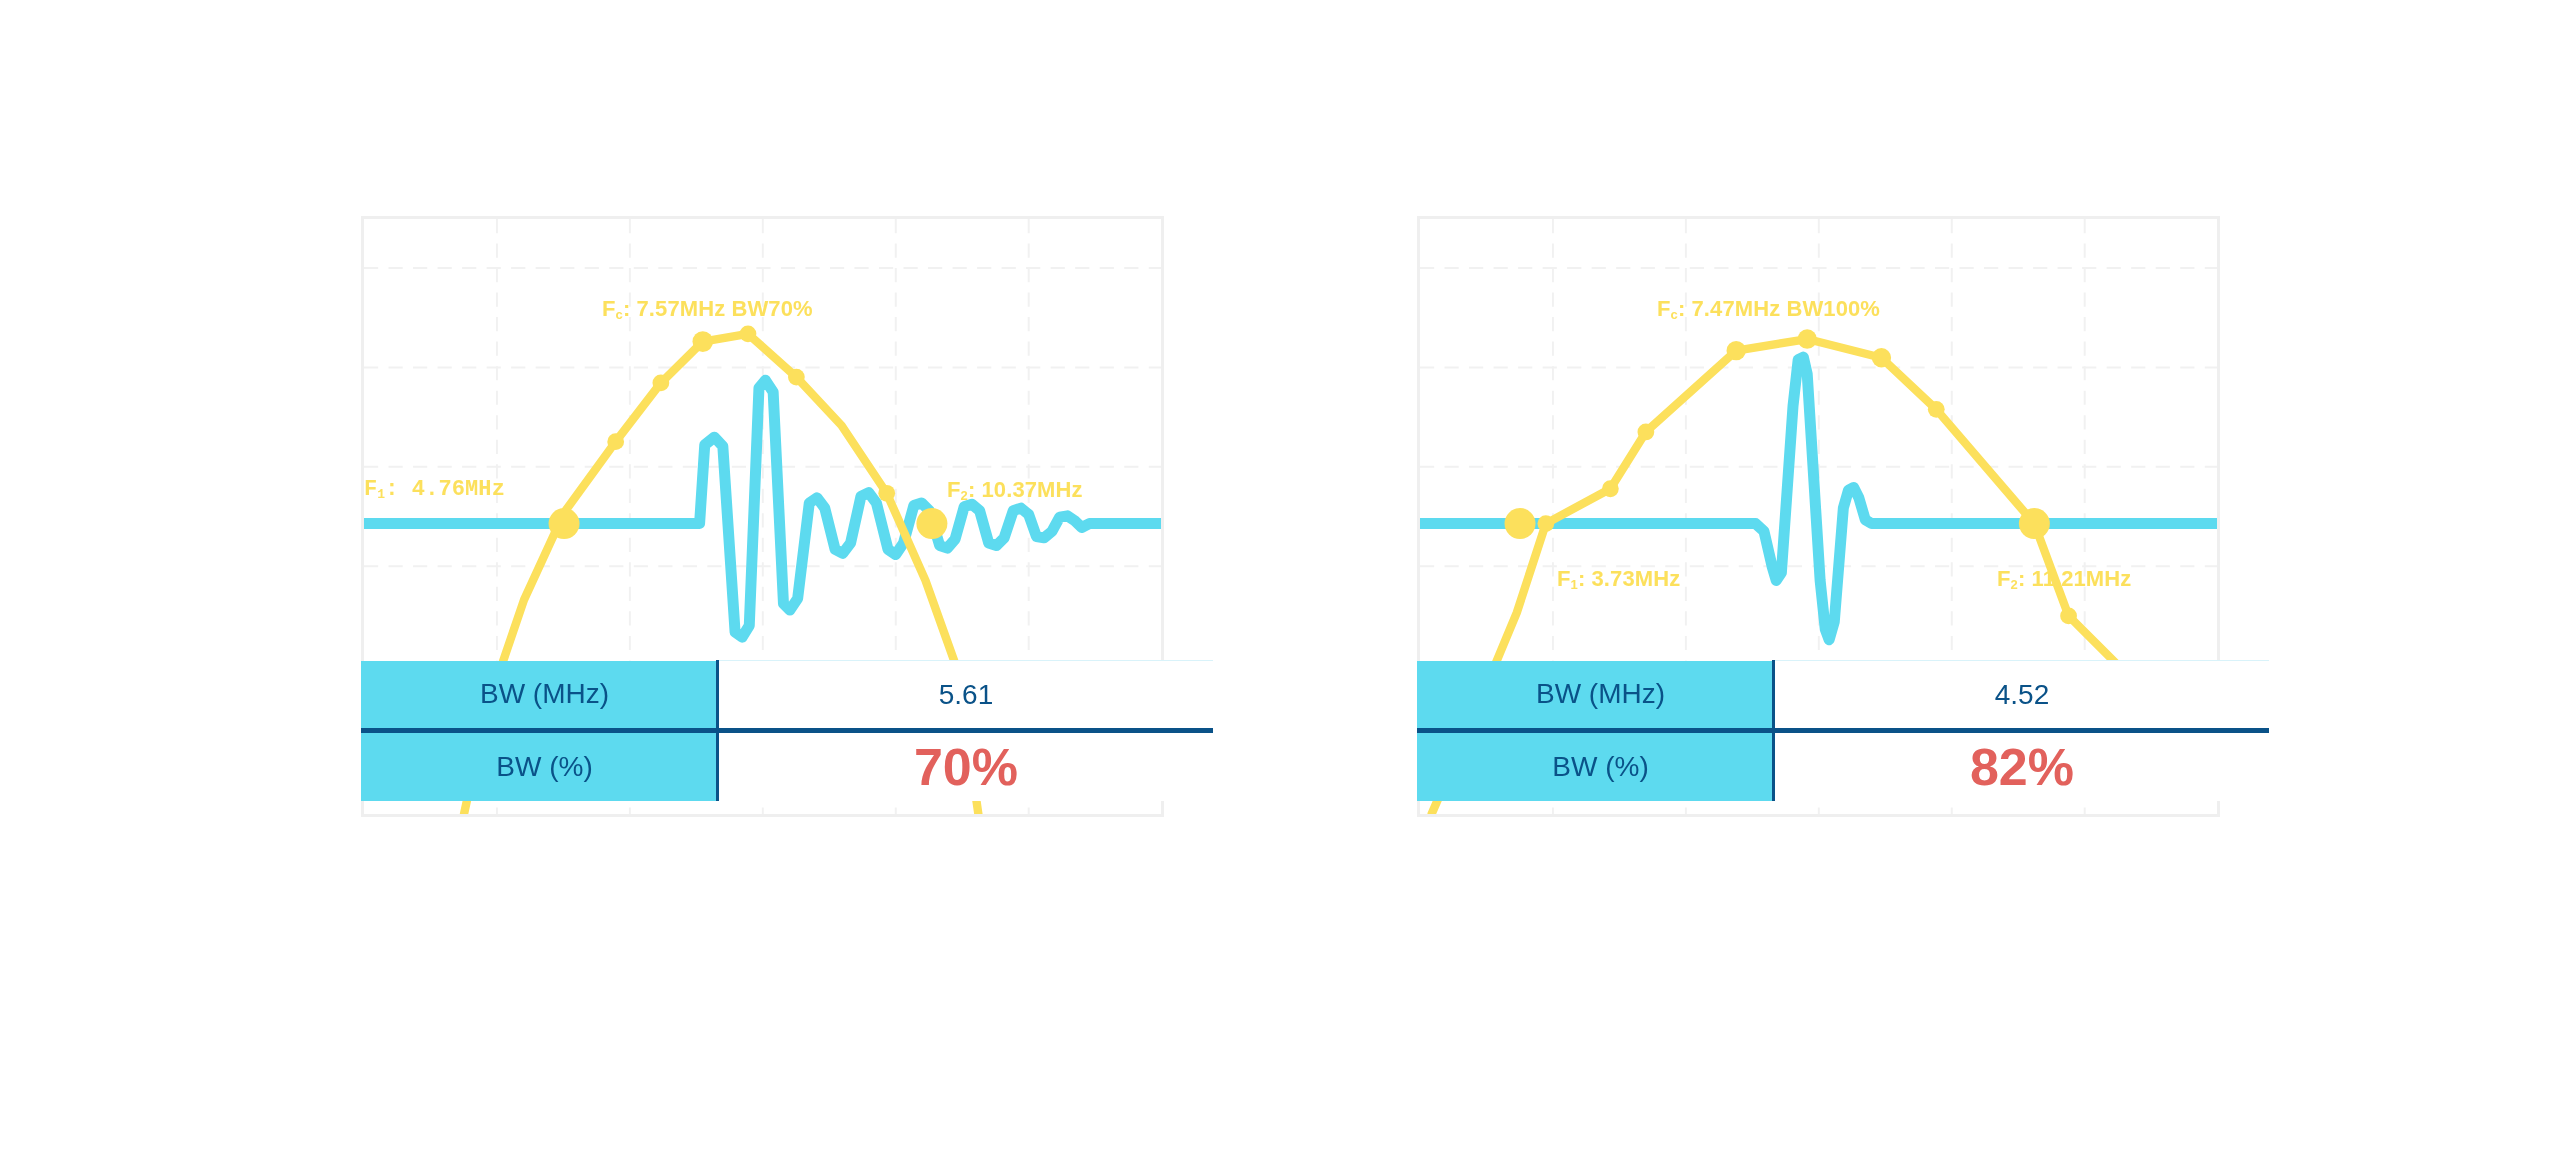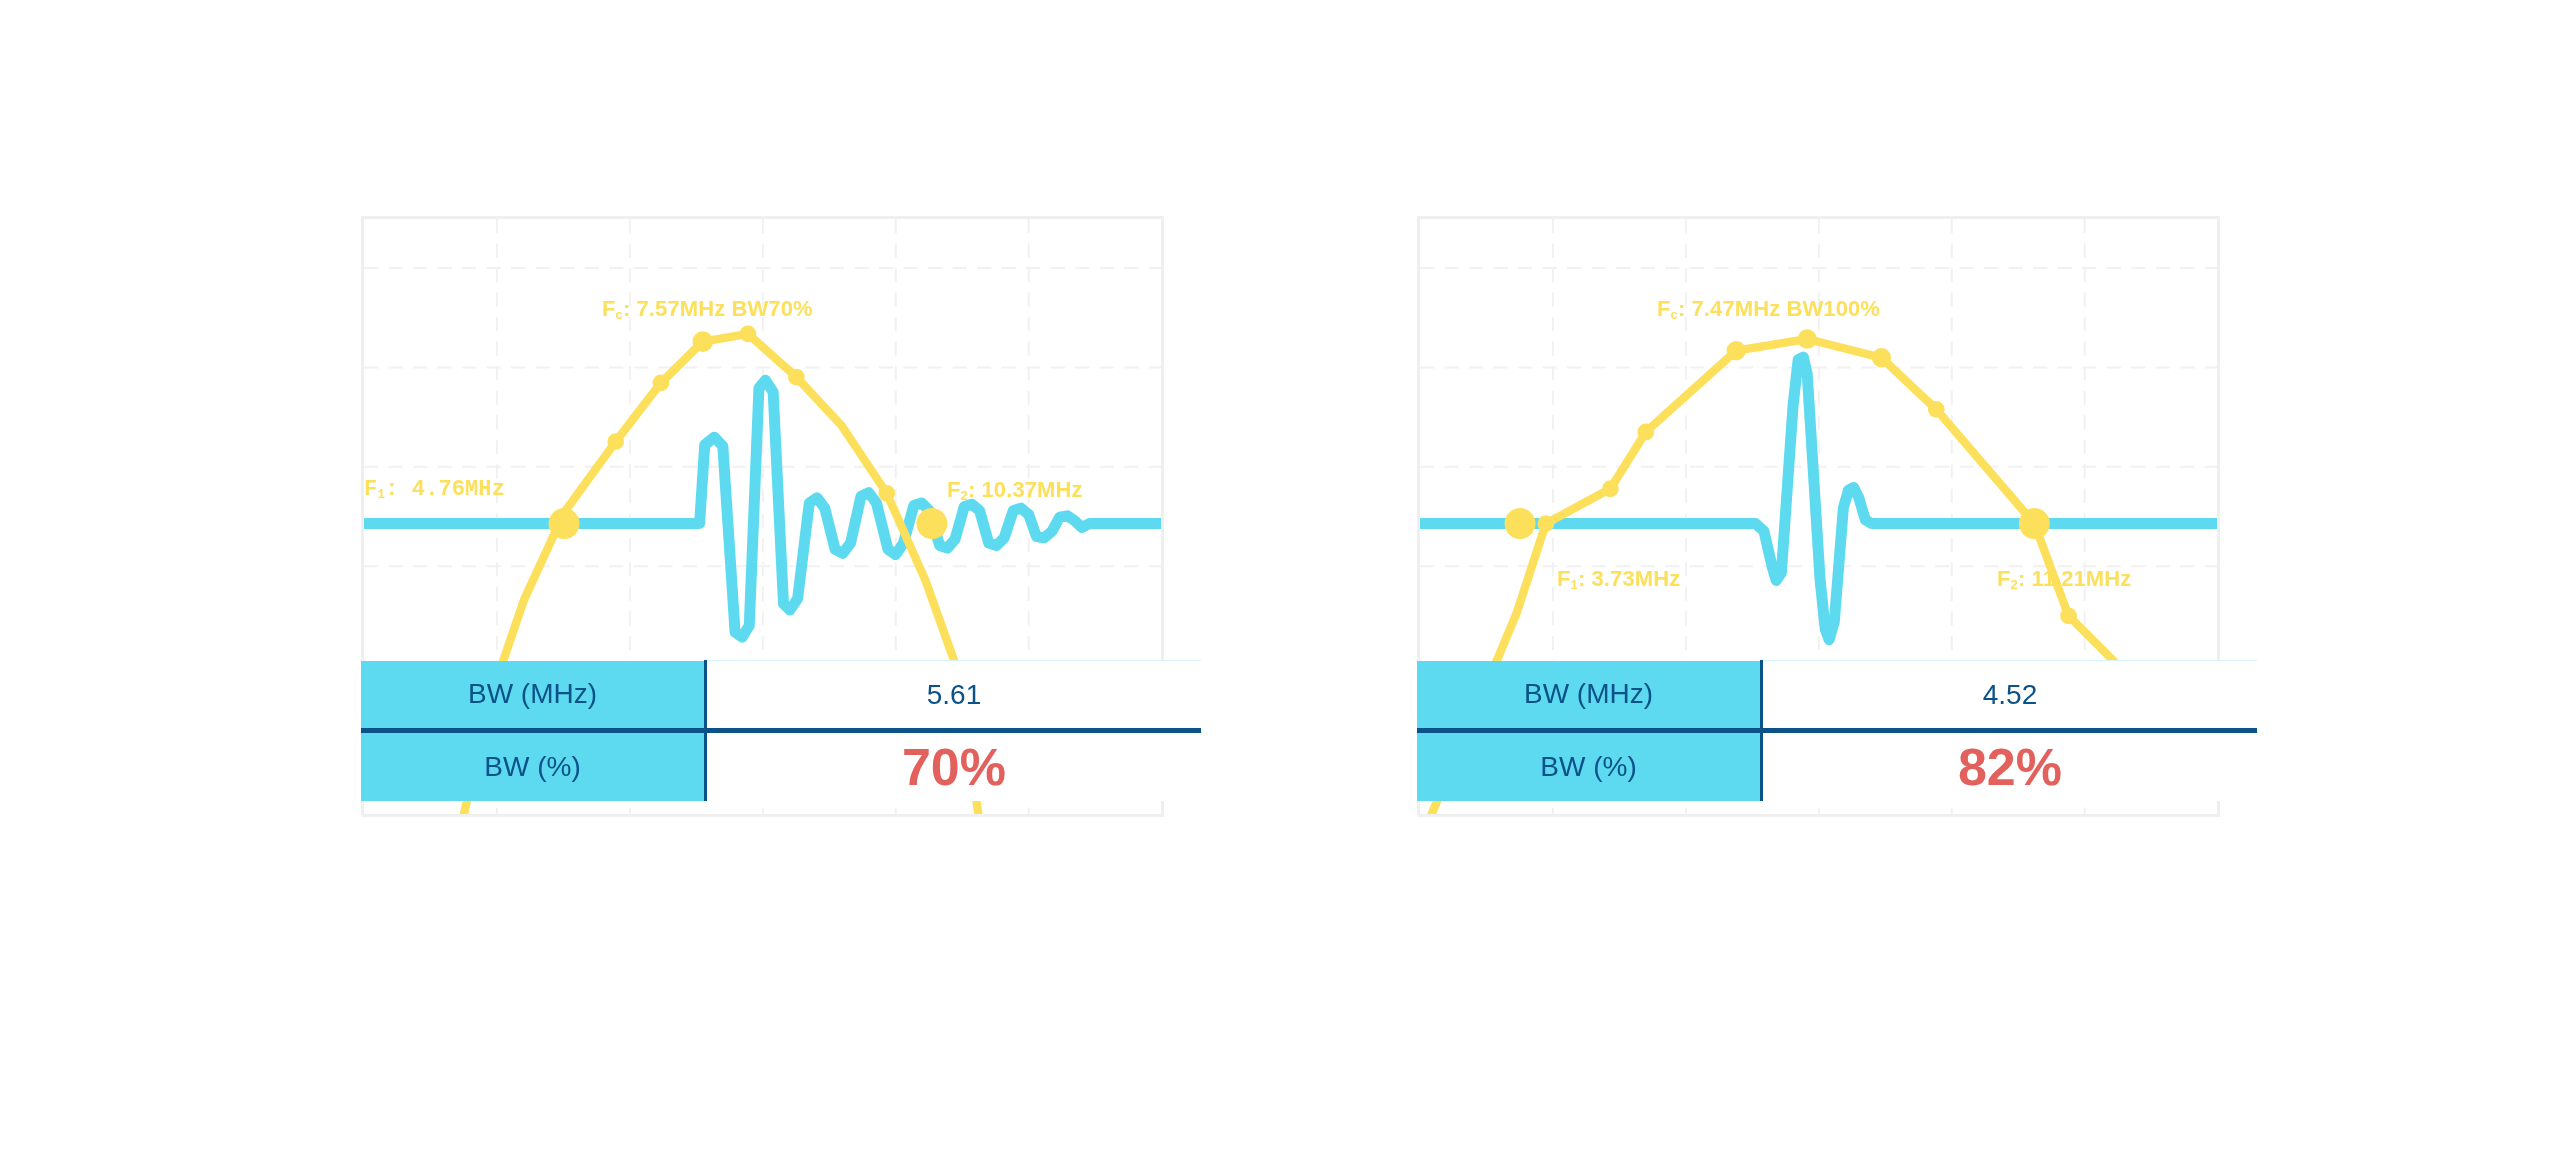--- a/index.html
+++ b/index.html
@@ -62,20 +62,21 @@
     padding:0;
     text-align:center;
     vertical-align:middle;
     font-size:28px;
     color:#0A5288;
   }
   .bw-table td.lbl{
     width:343px;
     background:#5DDAEF;
     border-right:3.2px solid #0A5288;
+    padding-left:12px;
   }
   .bw-table td.val{width:494px;background:#ffffff;}
   .bw-table tr.row-mhz td{border-bottom:5.2px solid #0A5288;}
   .bw-table tr.row-mhz td.val{border-top:1.9px solid #D9F3FA;margin-top:32px;}
   .bw-table tr.row-pct td.val{
     color:#E2615C;
     font-weight:bold;
     font-size:52px;
   }
 </style>

